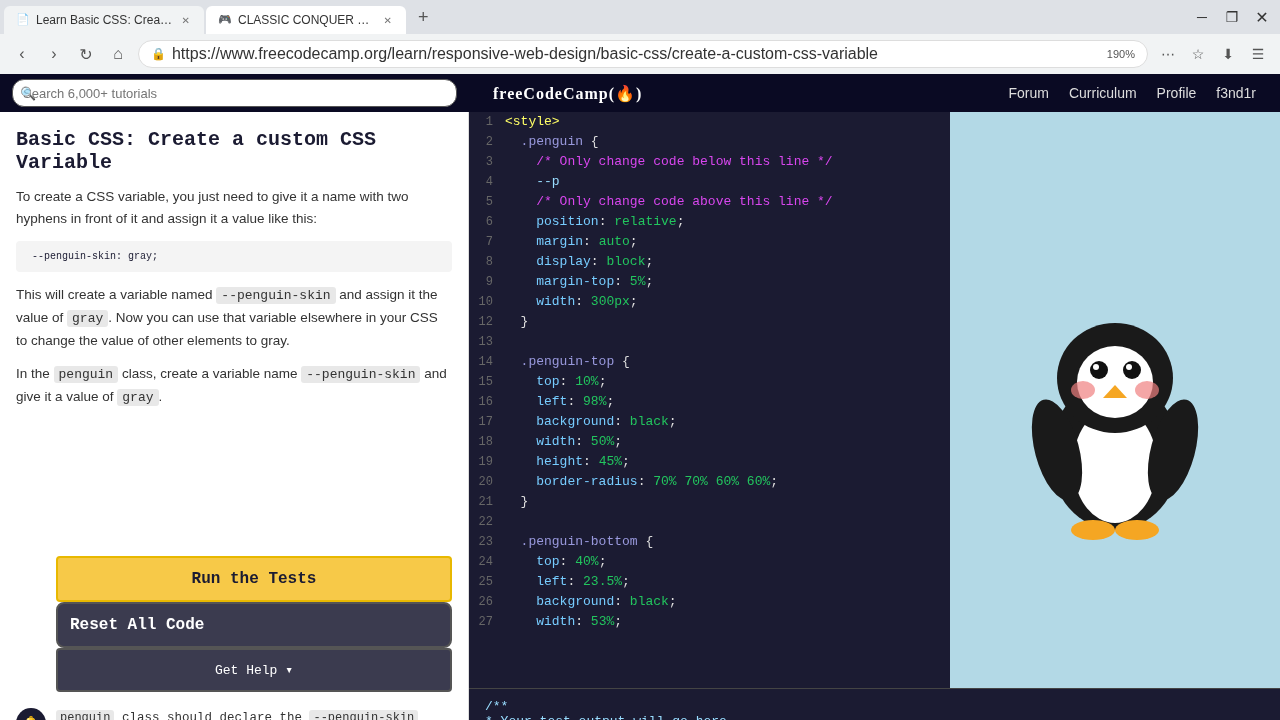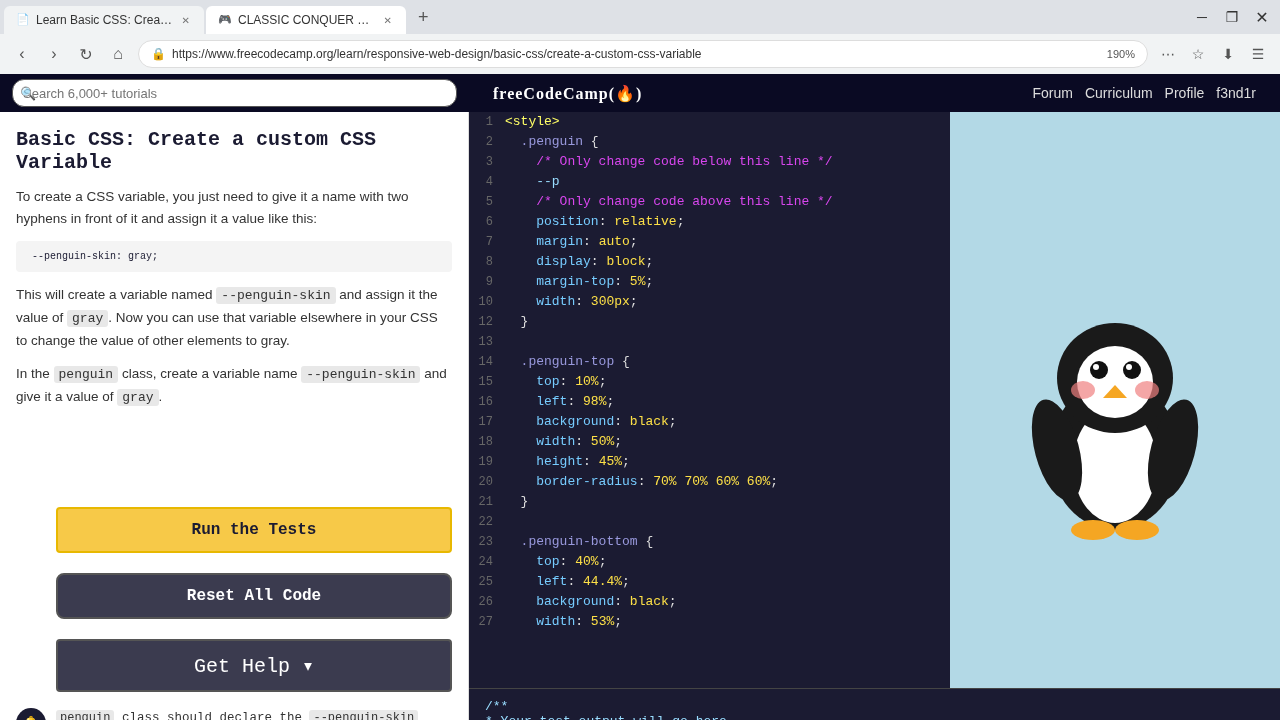--- a/index.html
+++ b/index.html
@@ -8,67 +8,67 @@
     .tab.active { background: #fff; }
     .tab-favicon { width: 14px; height: 14px; font-size: 11px; }
     .tab-title { overflow: hidden; text-overflow: ellipsis; white-space: nowrap; flex: 1; }
     .tab-close { font-size: 10px; color: #777; cursor: pointer; padding: 2px; border-radius: 50%; }
     .new-tab { padding: 0 10px; font-size: 18px; color: #555; cursor: pointer; align-self: center; }
     .address-bar { display: flex; align-items: center; height: 40px; padding: 4px 10px; gap: 8px; background: #f1f3f4; }
     .nav-btn { width: 24px; height: 24px; border: none; background: none; font-size: 16px; color: #555; cursor: pointer; display: flex; align-items: center; justify-content: center; }
     .nav-btn:disabled { color: #bbb; cursor: default; }
     .url-bar { flex: 1; height: 28px; background: #fff; border: 1px solid #ddd; border-radius: 14px; display: flex; align-items: center; padding: 0 12px; gap: 6px; font-size: 12px; }
     .url-bar .lock-icon { color: #555; font-size: 12px; }
-    .url-text { color: #333; font-size: 12px; }
+    .url-text { color: #333; font-size: 16px; }
     .url-zoom { color: #555; font-size: 11px; margin-left: auto; }
     .browser-actions { display: flex; gap: 6px; }
     .browser-action { width: 24px; height: 24px; border: none; background: none; font-size: 14px; color: #555; cursor: pointer; display: flex; align-items: center; justify-content: center; }
     .win-ctrl { width: 28px; height: 28px; border: none; background: none; font-size: 14px; color: #333; cursor: pointer; display: flex; align-items: center; justify-content: center; }
 
     
     .main-container { display: flex; height: calc(720px - 74px); }
 
     
     .left-panel { width: 469px; background: #fff; display: flex; flex-direction: column; border-right: 1px solid #ddd; overflow-y: auto; }
     .search-wrapper { position: relative; }
     .search-icon-inner { position: absolute; left: 8px; top: 50%; transform: translateY(-50%); color: #888; font-size: 13px; }
     .lesson-content { padding: 16px 16px 8px 16px; flex: 1; }
     .lesson-title { font-size: 20px; font-weight: bold; color: #1b1b32; margin-bottom: 12px; font-family: 'Courier New', monospace; }
     .lesson-text { font-size: 13.5px; color: #333; line-height: 1.6; margin-bottom: 12px; }
     .code-block { background: #f4f4f4; border-radius: 4px; padding: 10px 16px; margin: 12px 0; font-family: 'Courier New', monospace; font-size: 10px; color: #1b1b32; }
     .inline-code { background: #e8e8e8; padding: 1px 5px; border-radius: 3px; font-family: 'Courier New', monospace; font-size: 13px; color: #333; }
     .lesson-text2 { font-size: 13.5px; color: #333; line-height: 1.6; margin-bottom: 8px; }
-    .buttons-area { padding: 8px 16px 12px 16px; display: flex; flex-direction: column; gap: 20px; margin-left: 40px; }
+    .buttons-area { padding: 8px 16px 12px 16px; display: flex; flex-direction: column; gap: 0; margin-left: 40px; }
     .btn-run { background: #f7c948; border: 2px solid #e8b800; color: #1b1b32; font-size: 16px; font-weight: bold; padding: 12px; border-radius: 4px; cursor: pointer; text-align: center; font-family: 'Courier New', monospace; }
-    .btn-reset { background: #3b3b4f; border: 2px solid #555; color: #fff; font-size: 16px; font-weight: bold; padding: 12px; border-radius: 8px; cursor: pointer; text-align: center; font-family: 'Courier New', monospace; }
-    .btn-help { background: #3b3b4f; border: 2px solid #555; color: #fff; font-size: 20px; padding: 12px; border-radius: 4px; cursor: pointer; text-align: center; font-family: 'Courier New', monospace; }
+    .btn-reset { background: #3b3b4f; border: 2px solid #555; color: #fff; font-size: 16px; font-weight: bold; padding: 12px; border-radius: 8px; cursor: pointer; text-align: left; font-family: 'Courier New', monospace; }
+    .btn-help { background: #3b3b4f; border: 2px solid #555; color: #fff; font-size: 13px; padding: 12px; border-radius: 4px; cursor: pointer; text-align: center; font-family: 'Courier New', monospace; }
     .hint-area { padding: 4px 16px 10px 16px; display: flex; align-items: flex-start; gap: 10px; }
     .hint-icon { width: 30px; height: 30px; min-width: 30px; background: #1b1b32; border-radius: 50%; display: flex; align-items: center; justify-content: center; color: #f7c948; font-size: 14px; }
     .hint-text { font-family: 'Courier New', monospace; font-size: 12.5px; color: #333; line-height: 1.6; }
     .hint-inline { background: #e8e8e8; padding: 1px 4px; border-radius: 3px; font-family: 'Courier New', monospace; font-size: 12px; color: #333; }
     .fcc-logo { color: #fff; font-size: 16px; font-weight: bold; font-family: Liberation Serif, serif; letter-spacing: 1px; }
-    .fcc-nav { display: flex; gap: 12px; }
+    .fcc-nav { display: flex; gap: 20px; }
     .fcc-nav-item { color: #ddd; font-size: 14px; cursor: pointer; font-family: Arial, sans-serif; }
 
     
     .right-section { flex: 1; display: flex; flex-direction: column; background: #1b1b32; }
     .editor-preview { display: flex; flex: 1; }
     .code-editor { flex: 1; background: #1b1b32; color: #ddd; font-family: 'Courier New', monospace; font-size: 13px; overflow-y: auto; }
     .editor-line { display: flex; min-height: 20px; }
     .line-num { width: 36px; min-width: 36px; color: #666; text-align: right; padding-right: 12px; padding-left: 4px; user-select: none; font-size: 12px; line-height: 20px; }
     .line-code { flex: 1; line-height: 20px; padding-right: 8px; white-space: pre; }
     .preview-pane { width: 330px; background: #b3d9e6; display: flex; align-items: center; justify-content: center; }
 
     
     .c-tag { color: #ff6; }
     .c-selector { color: #99d; }
     .c-comment { color: #d946ef; }
     .c-var { color: #9df; }
     .c-prop { color: #7cf; }
-    .c-val { color: #fde047; text-align: right; }
+    .c-val { color: #22c55e; text-align: right; }
     .c-brace { color: #ddd; }
     .c-punc { color: #ddd; }
 
     
     .test-output { background: #1b1b32; border-top: 1px solid #444; padding: 10px 16px; color: #9df; font-family: 'Courier New', monospace; font-size: 13px; min-height: 70px; }
 
     
     .penguin-container { width: 100%; height: 100%; display: flex; align-items: center; justify-content: center; background: #b3d9e6; }
 
     
@@ -286,21 +286,21 @@
           <span class="line-code"><span class="c-selector">  .penguin-bottom </span><span class="c-brace">{</span></span>
         </div>
 
         <div class="editor-line">
           <span class="line-num">24</span>
           <span class="line-code"><span class="c-prop">    top</span><span class="c-punc">: </span><span class="c-val">40%</span><span class="c-punc">;</span></span>
         </div>
 
         <div class="editor-line">
           <span class="line-num">25</span>
-          <span class="line-code"><span class="c-prop">    left</span><span class="c-punc">: </span><span class="c-val">44.4%</span><span class="c-punc">;</span></span>
+          <span class="line-code"><span class="c-prop">    left</span><span class="c-punc">: </span><span class="c-val">23.5%</span><span class="c-punc">;</span></span>
         </div>
 
         <div class="editor-line">
           <span class="line-num">26</span>
           <span class="line-code"><span class="c-prop">    background</span><span class="c-punc">: </span><span class="c-val">black</span><span class="c-punc">;</span></span>
         </div>
 
         <div class="editor-line">
           <span class="line-num">27</span>
           <span class="line-code"><span class="c-prop">    width</span><span class="c-punc">: </span><span class="c-val">53%</span><span class="c-punc">;</span></span>

